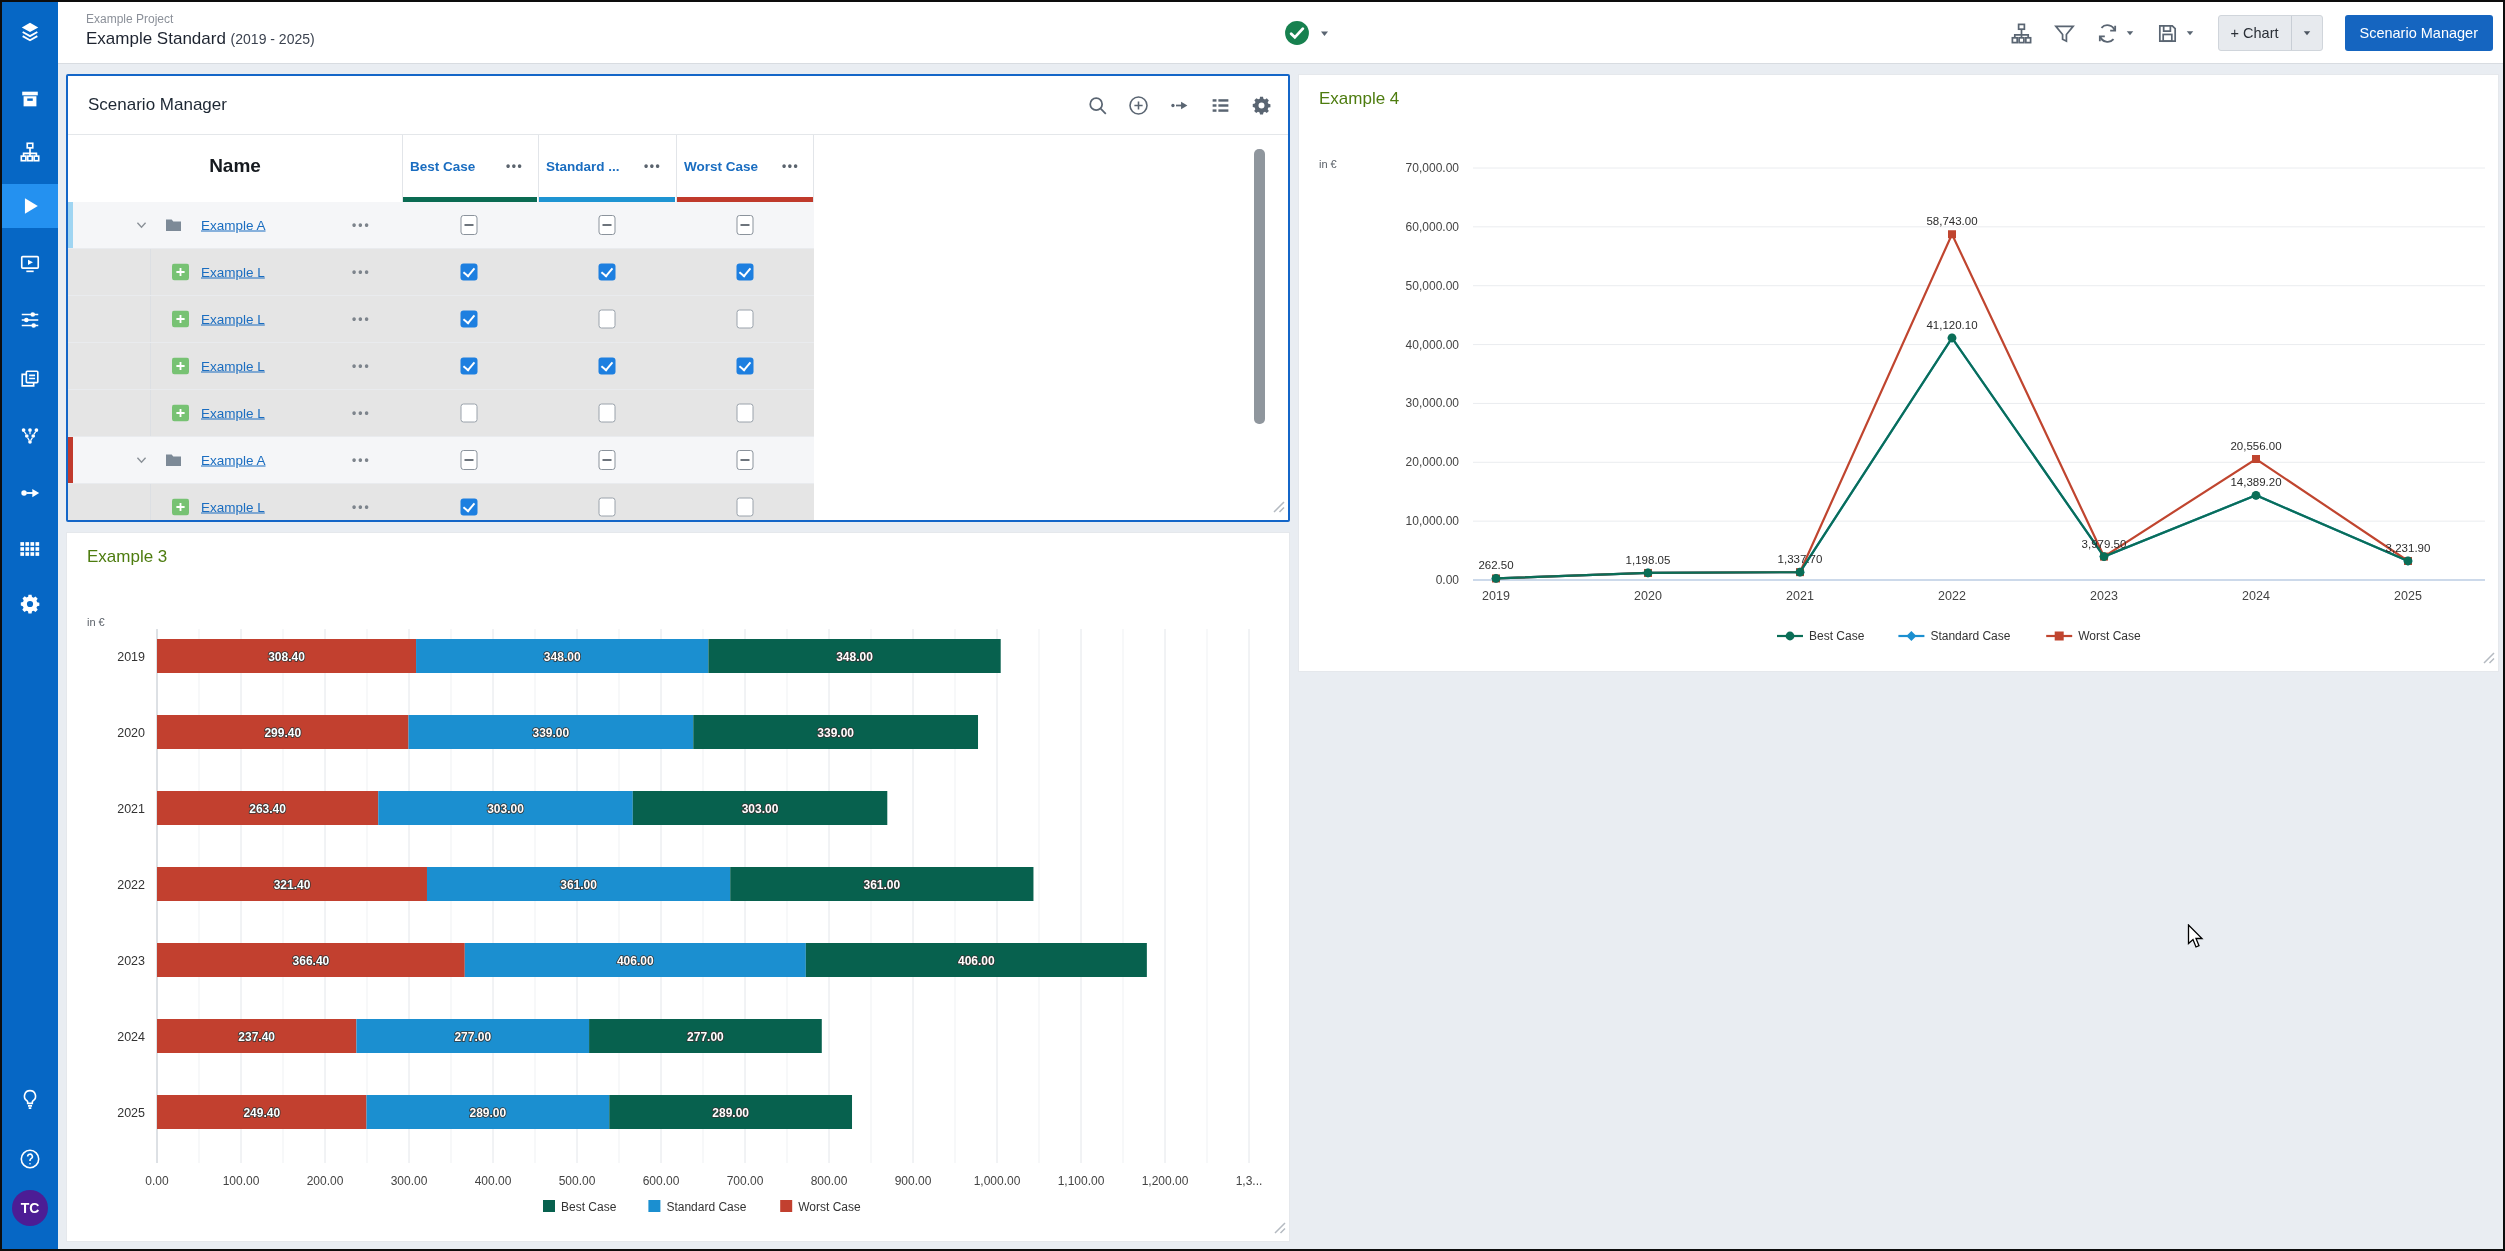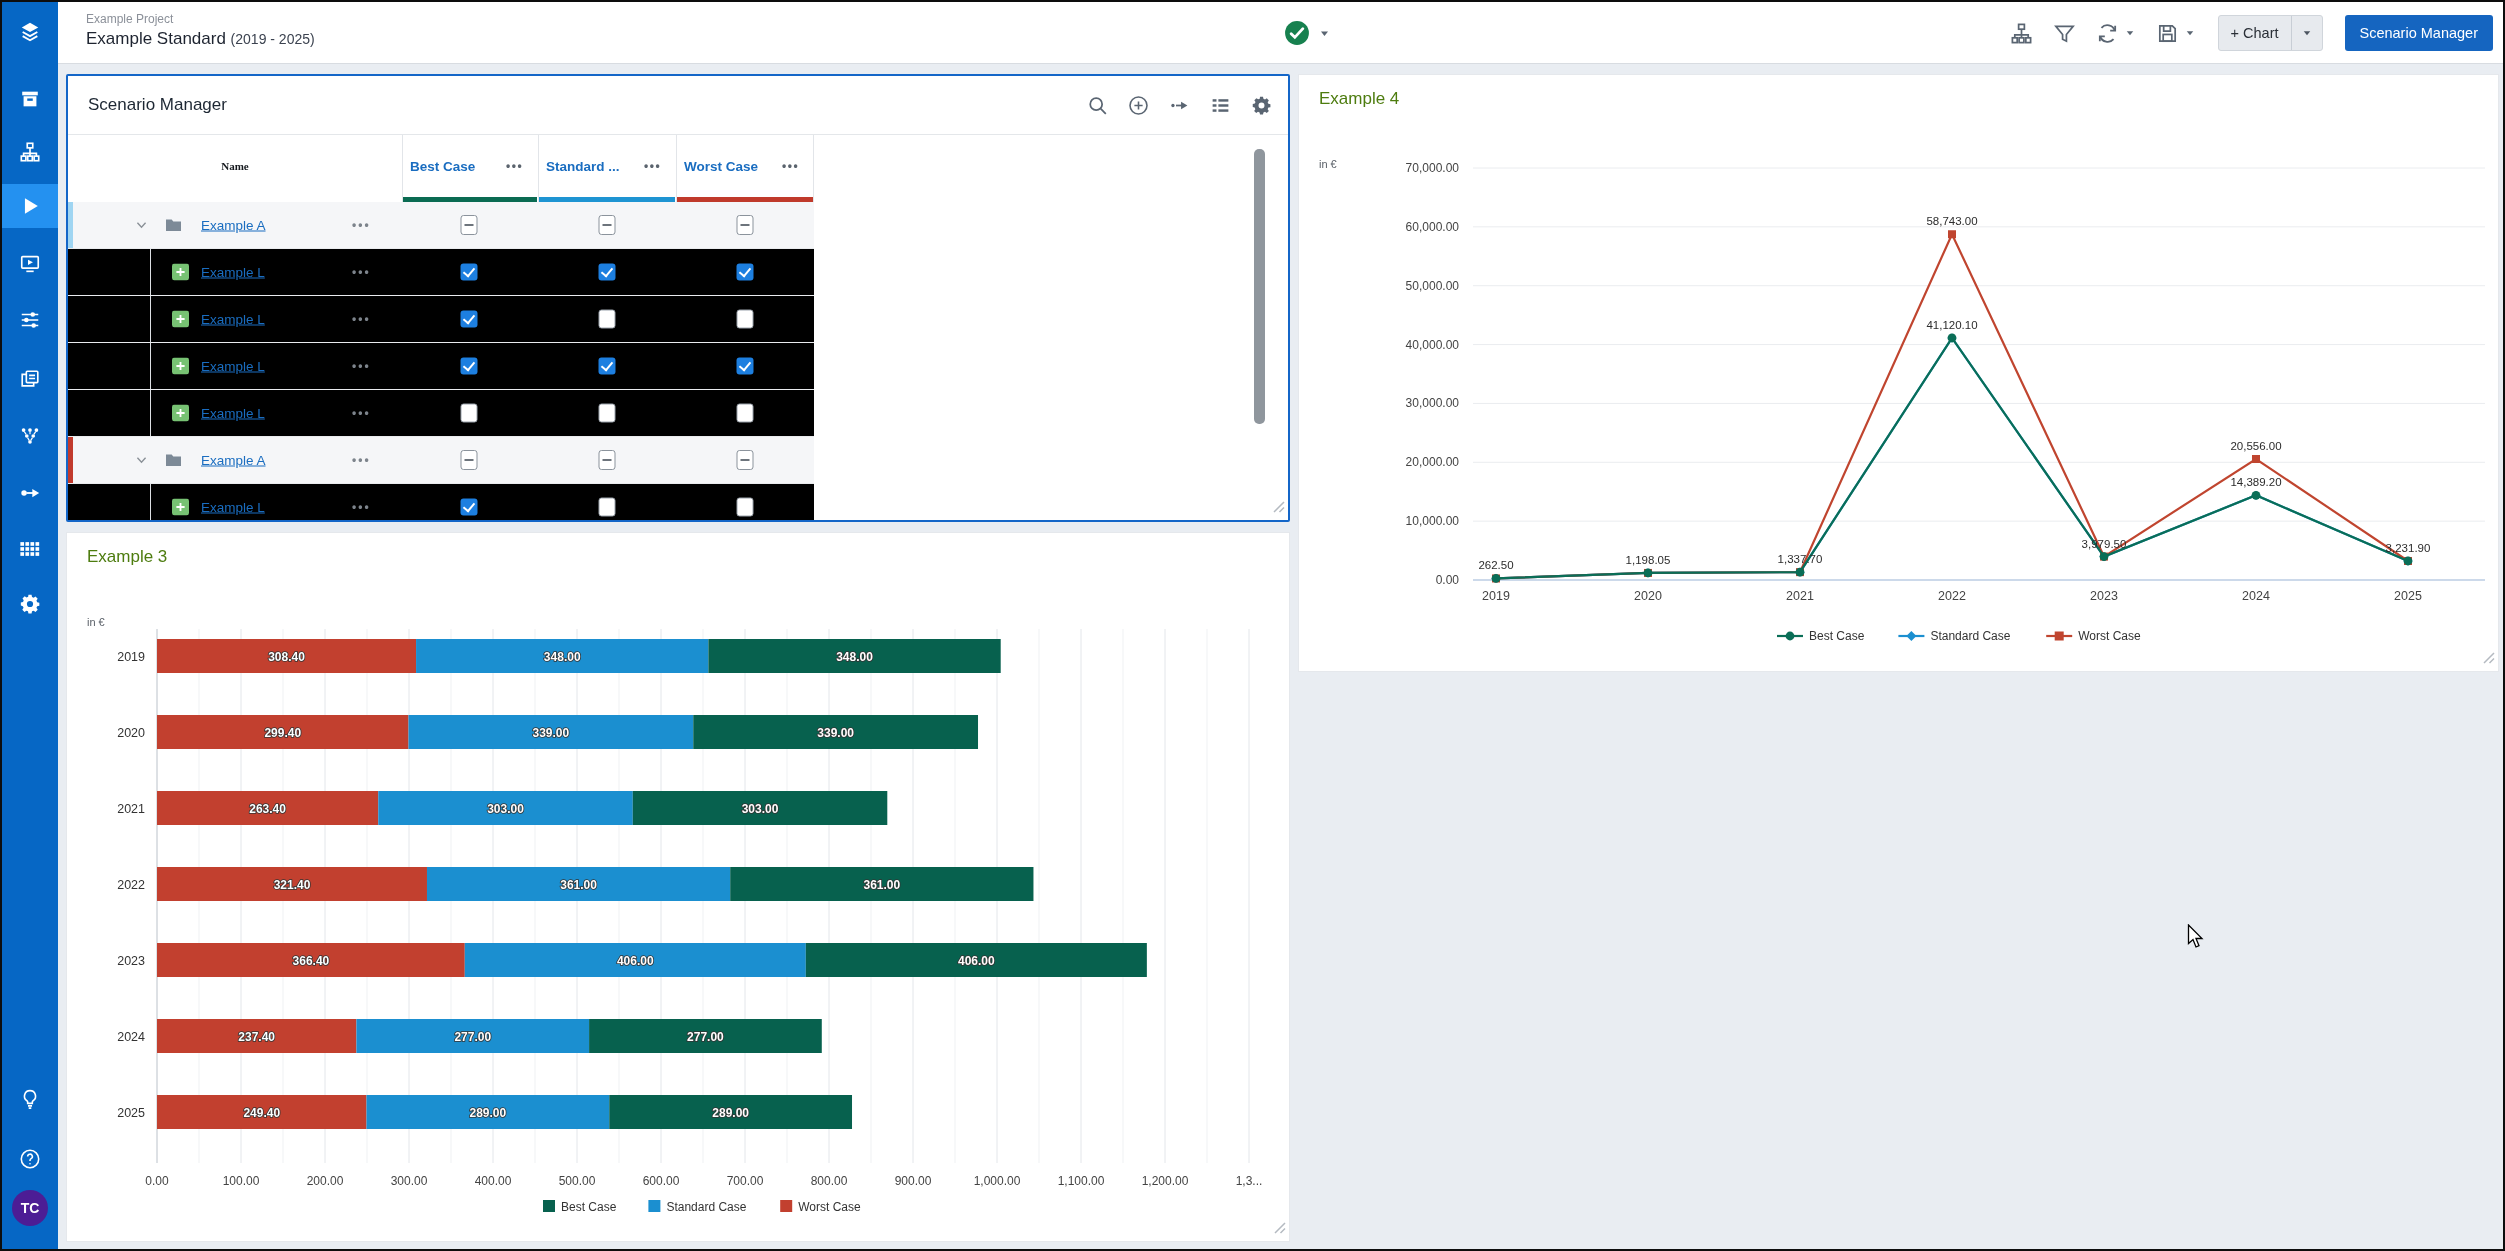--- a/index.html
+++ b/index.html
@@ -54,27 +54,27 @@
   .sm-titlebar { position:absolute; left:0; top:0; right:0; height:59px; border-bottom:1px solid #e4e7ea; }
   .sm-title { position:absolute; left:20px; top:19px; font-size:17px; color:#1d2733; }
   .sm-icons { position:absolute; right:16px; top:0; height:59px; display:flex; align-items:center; gap:20px; }
   .sm-icons span { display:flex; color:#5a6572; }
   .sm-icons svg { width:21px; height:21px; }
   .sm-icons span.disabled { color:#aab2ba; }
 
   #sm-colhead { position:absolute; left:0; top:59px; width:746px; height:67px; }
   .colsep { position:absolute; top:0; bottom:0; width:1px; background:#e2e5e9; }
   .col-name { position:absolute; left:0; top:0; width:334px; height:62px; display:flex;
-              align-items:center; justify-content:center; font-size:11px; font-weight:bold; color:#15191e;font-family:Liberation Serif, serif; }
+              align-items:center; justify-content:center; font-size:19px; font-weight:bold; color:#15191e; }
   .col-scn-label { position:absolute; top:24px; font-size:13.5px; font-weight:bold; color:#1a6dc0; white-space:nowrap; }
   .col-dots { position:absolute; top:24px; color:#5b646e; font-size:12px; font-weight:bold; letter-spacing:1.5px; }
   .col-under { position:absolute; bottom:0; height:5px; }
 
   #sm-rows { position:absolute; left:0; top:126px; right:0; bottom:0; overflow:hidden; }
-  .sm-row { position:relative; width:746px; height:47px; border-bottom:1px solid #e9ebee; background:#000000; }
+  .sm-row { position:relative; width:746px; height:47px; border-bottom:1px solid #e9ebee; background:#e5e5e5; }
   .sm-row.group { background:#f5f6f8; }
   .stripe { position:absolute; left:0; top:0; bottom:0; width:5px; }
   .guide  { position:absolute; left:82px; top:0; bottom:0; width:1px; background:#dcdfe3; }
   .chev { position:absolute; left:66px; top:50%; transform:translateY(-50%); color:#8a9097; display:flex; }
   .chev svg { width:15px; height:15px; }
   .foldr { position:absolute; left:96px; top:50%; transform:translateY(-50%); color:#7d8a97; display:flex; }
   .foldr svg { width:19px; height:19px; }
   .plus { position:absolute; left:104px; top:50%; transform:translateY(-50%); display:flex; }
   .plus svg { width:17px; height:17px; }
   .sm-link { position:absolute; left:133px; top:50%; transform:translateY(-50%);

